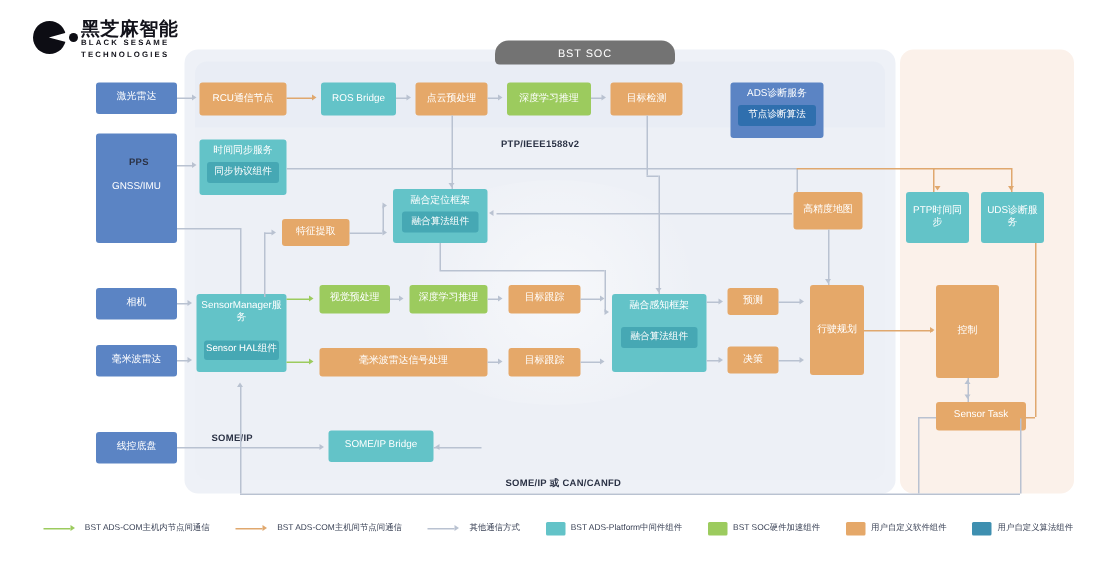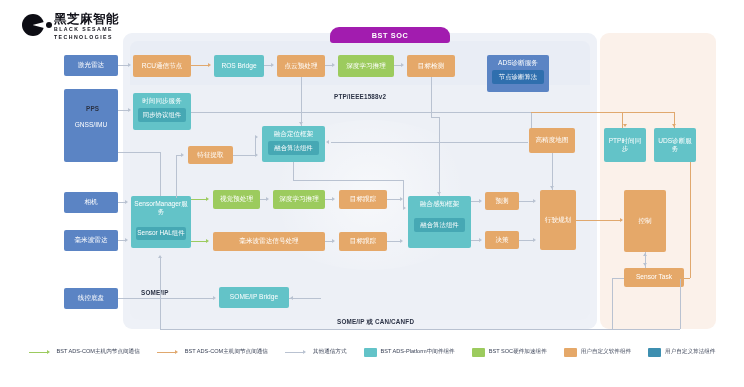--- a/index.html
+++ b/index.html
@@ -33,23 +33,23 @@
     position:absolute; left:255px; top:120px; width:230px; height:150px;
     border-radius:50%;
     background: radial-gradient(circle at 50% 50%, rgba(255,255,255,.55), rgba(255,255,255,0) 70%);
     pointer-events:none;
   }
   
   #band-1 { position:absolute; left:130px; top:41px; width:460px; height:44px; background:#e9edf5; border-radius:8px 8px 0 0;}
 
   
   .hdr {
-    position:absolute; height:16px; background:#a21caf; color:#fff;
+    position:absolute; height:16px; background:#737373; color:#fff;
     font-size:7.3px; letter-spacing:.6px; display:flex; align-items:center; justify-content:center;
-    border-radius:9px 9px 3px 3px; font-weight:bold;
+    border-radius:9px 9px 3px 3px; font-weight:normal;
   }
   #hdr-soc { left:330px; top:27px; width:120px; }
   #hdr-mcu { left:605px; top:27px; width:104px; }
 
   
   .box {
     position:absolute; display:flex; align-items:center; justify-content:center;
     text-align:center; color:#fff; font-size:6.6px; line-height:1.28;
     border-radius:2px; padding:1px 2px;
   }

